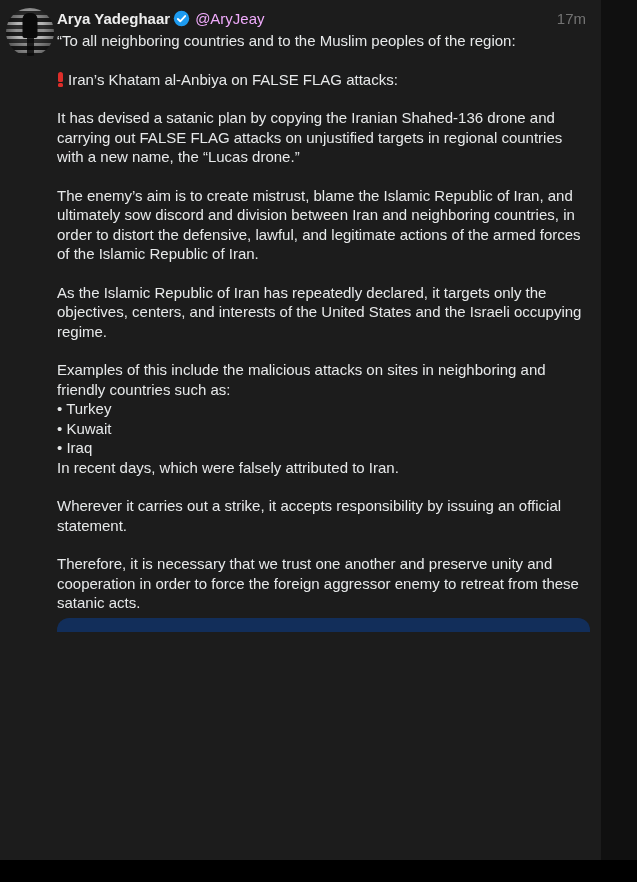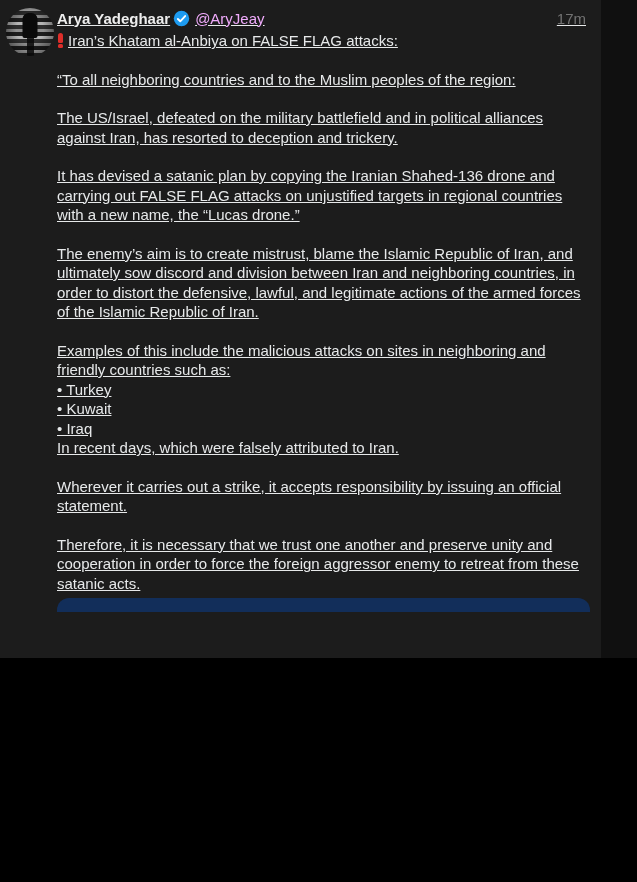--- a/index.html
+++ b/index.html
@@ -1,25 +1,24 @@
 <!DOCTYPE html>
 <html><head>
 <meta charset="utf-8">
 <style>
   * { margin: 0; padding: 0; box-sizing: border-box; }
   html, body { background: #000; }
   .page {
     position: relative;
     width: 637px;
-    height: 658px;
+    height: 860px;
     background: #1c1c1c;
     overflow: hidden;
     font-family: "Liberation Sans", sans-serif;
     color: #e7e9ea;
-    text-decoration: underline;
   }
   .right-strip {
     position: absolute;
     top: 0; right: 0;
     width: 36px; height: 100%;
     background: #101010;
   }
   .tweet {
     display: flex;
     width: 601px;
@@ -144,25 +143,25 @@
           <svg viewBox="0 0 22 22" width="17" height="17" aria-hidden="true">
             <circle cx="11" cy="11" r="10" fill="#1d9bf0"></circle>
             <path d="M6.3 11.6 L9.4 14.6 L15.7 7.8" stroke="#ffffff" stroke-width="2.4" fill="none" stroke-linecap="round" stroke-linejoin="round"></path>
           </svg>
         </span>
         <span class="handle">@AryJeay</span>
         <span class="time">17m</span>
       </div>
 
       <div class="body">
+        <p>“To all neighboring countries and to the Muslim peoples of the region:</p>
         <p><span class="excl"><span class="excl-bar"></span><span class="excl-dot"></span></span><span>Iran’s Khatam al-Anbiya on FALSE FLAG attacks:</span></p>
-        <p>“To all neighboring countries and to the Muslim peoples of the region:</p>
-        <p>The US/Israel, defeated on the military battlefield and in political alliances against Iran, has resorted to deception and trickery.</p>
         <p>It has devised a satanic plan by copying the Iranian Shahed-136 drone and carrying out FALSE FLAG attacks on unjustified targets in regional countries with a new name, the “Lucas drone.”</p>
         <p>The enemy’s aim is to create mistrust, blame the Islamic Republic of Iran, and ultimately sow discord and division between Iran and neighboring countries, in order to distort the defensive, lawful, and legitimate actions of the armed forces of the Islamic Republic of Iran.</p>
+        <p>As the Islamic Republic of Iran has repeatedly declared, it targets only the objectives, centers, and interests of the United States and the Israeli occupying regime.</p>
         <p>Examples of this include the malicious attacks on sites in neighboring and friendly countries such as:
 • Turkey
 • Kuwait
 • Iraq
 In recent days, which were falsely attributed to Iran.</p>
         <p>Wherever it carries out a strike, it accepts responsibility by issuing an official statement.</p>
         <p>Therefore, it is necessary that we trust one another and preserve unity and cooperation in order to force the foreign aggressor enemy to retreat from these satanic acts.</p>
       </div>
 
       <div class="card-top"></div>

